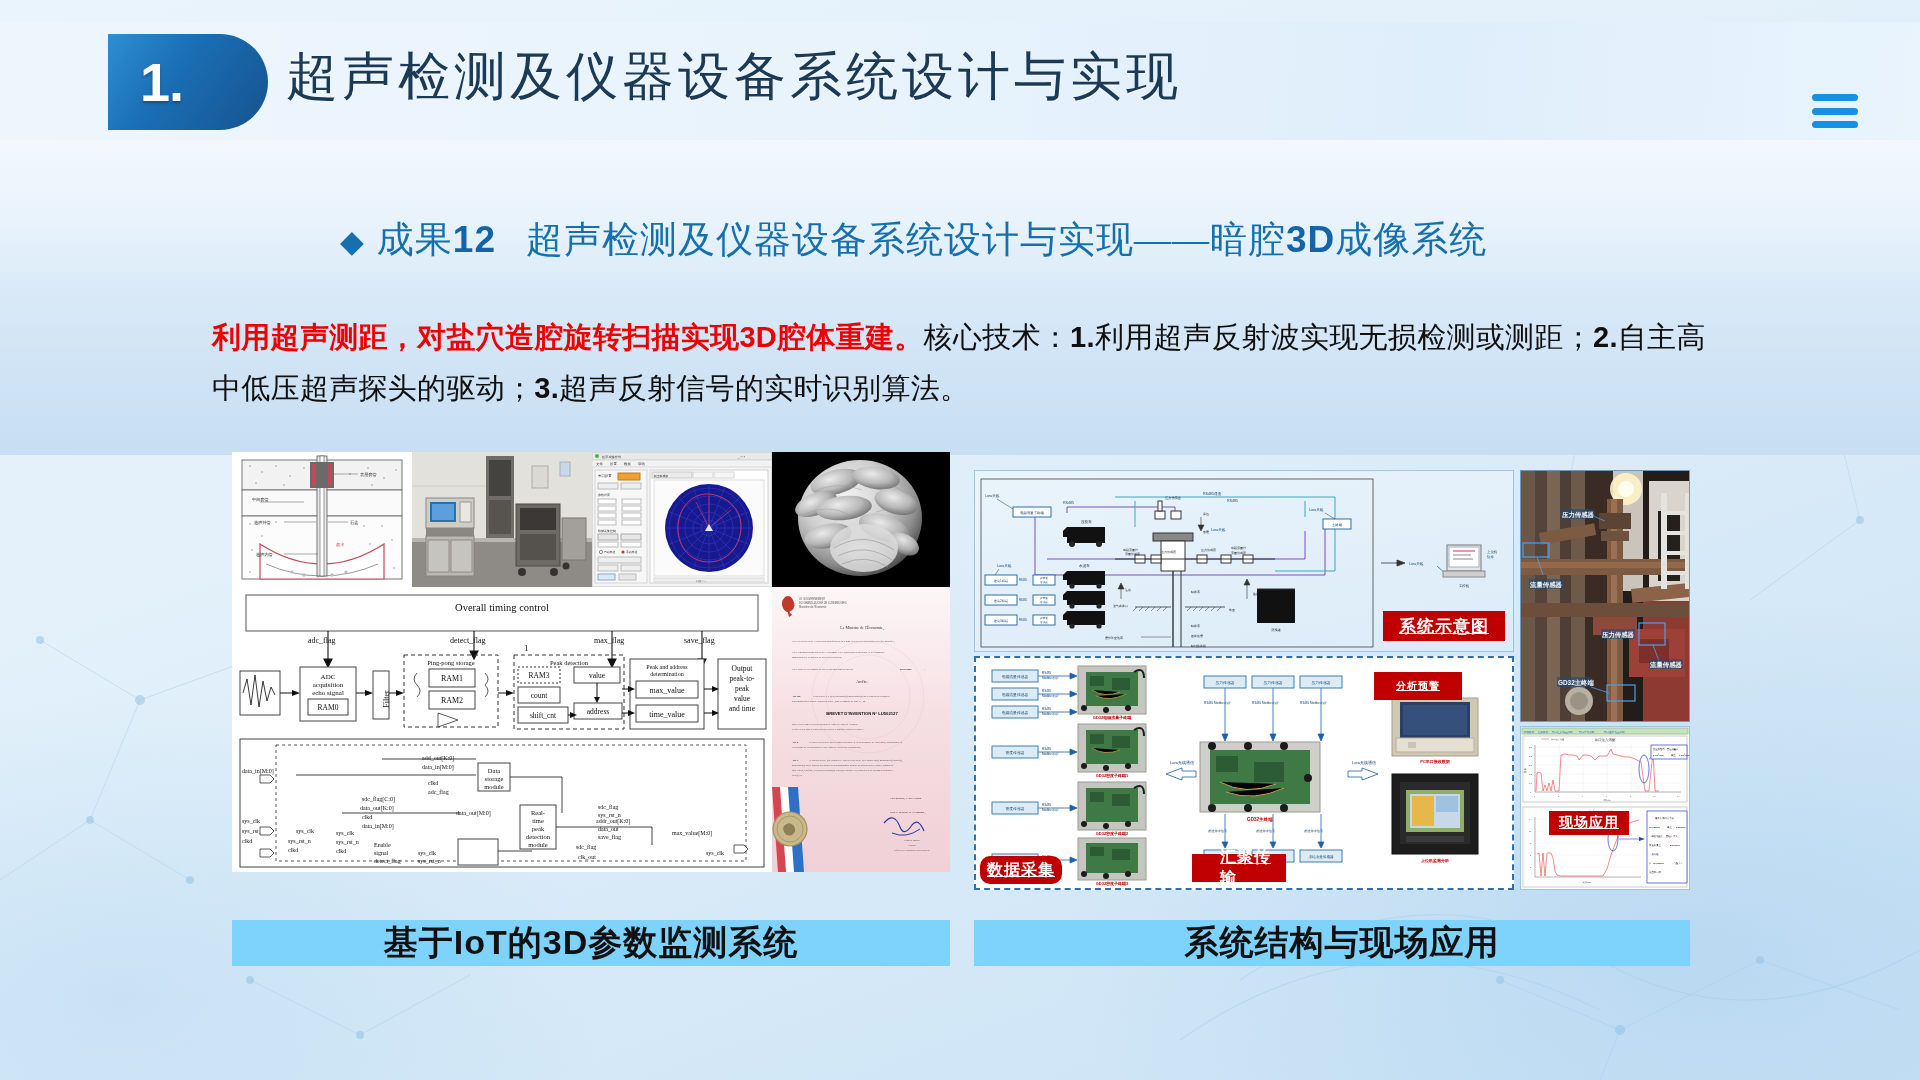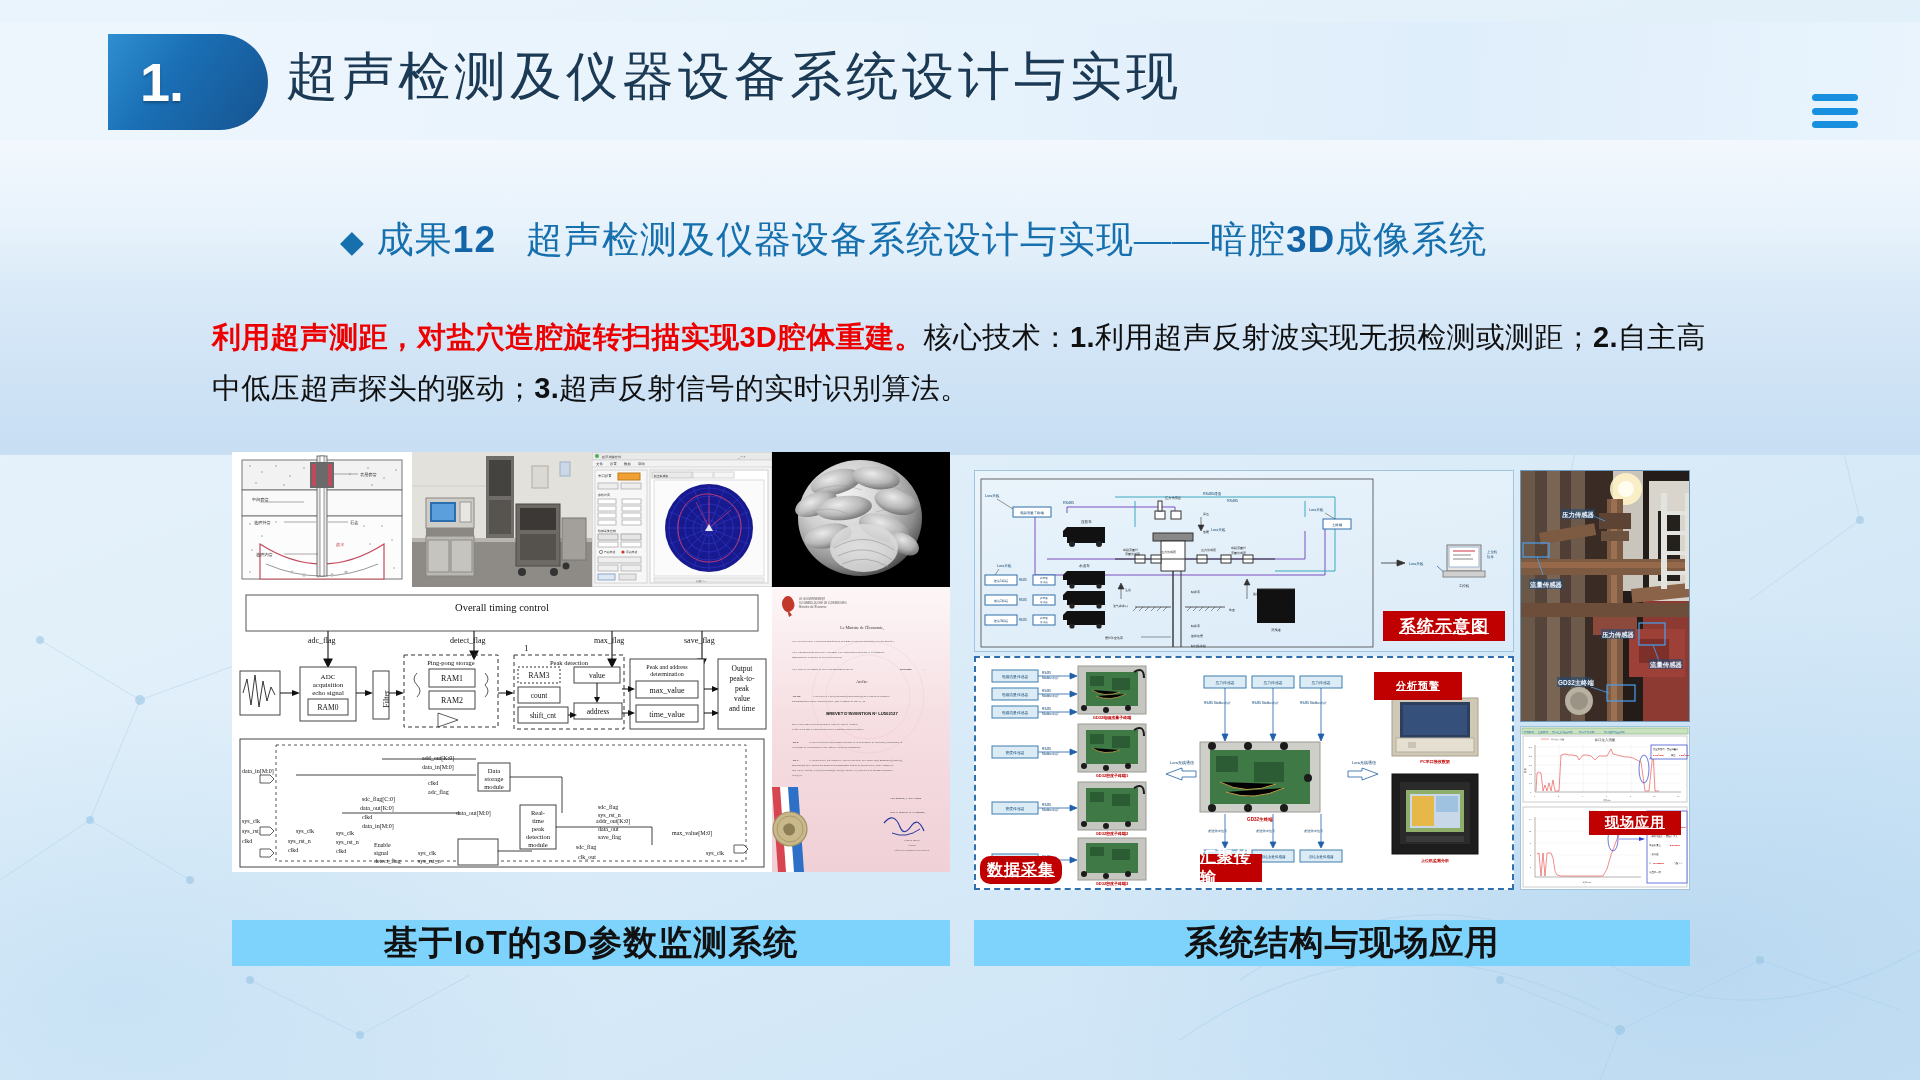--- a/index.html
+++ b/index.html
@@ -1039,21 +1039,21 @@
         <rect x="424" y="124" width="70" height="62" fill="#2a2a2a"></rect>
         <rect x="430" y="132" width="58" height="42" fill="#8fae6a"></rect>
         <rect x="434" y="136" width="50" height="34" fill="#c8d8e8"></rect>
         <rect x="436" y="138" width="22" height="30" fill="#e6b84a"></rect>
         <rect x="460" y="138" width="22" height="16" fill="#9fc2e0"></rect>
         <rect x="430" y="178" width="58" height="6" fill="#3a3a3a"></rect>
         <text x="459" y="204" font-size="4" text-anchor="middle" fill="#c00000" font-weight="bold">上位机监测分析</text>
       </g>
     </svg>
     <div class="red-chip" style="left:4px; top:198px; width:82px; height:28px; font-size:16px;border-radius:10px;">数据采集</div>
-    <div class="red-chip" style="left:224px; top:196px; width:62px; height:28px; font-size:16px;">汇聚传输</div>
+    <div class="red-chip" style="left:216px; top:196px; width:94px; height:28px; font-size:16px;padding-left:28px;">汇聚传输</div>
     <div class="red-chip" style="left:398px; top:14px; width:88px; height:28px; font-size:10px;">分析预警</div>
   </div>
 
   <div class="wellhead">
     <svg width="170" height="252" viewBox="0 0 170 252">
       <rect width="170" height="252" fill="#241c18"></rect>
 
       <g>
         <rect x="0" y="0" width="14" height="252" fill="#6b5748"></rect>
         <rect x="14" y="0" width="12" height="252" fill="#55443a"></rect>
@@ -1228,17 +1228,17 @@
         <text x="128" y="110" fill="#111">，降低明显后，管柱压力又</text>
         <text x="128" y="119" fill="#111">快速恢复至</text>
         <text x="149" y="119" fill="#d00000" font-weight="bold">8.01MPa</text>
         <text x="128" y="128" fill="#111">，最高建</text>
         <text x="128" y="137" fill="#111">压</text>
         <text x="132" y="137" fill="#d00000" font-weight="bold">12.36MPa</text>
         <text x="150" y="137" fill="#111">，与施工工</text>
         <text x="128" y="146" fill="#111">况基本一致。</text>
       </g>
     </svg>
-    <div class="red-chip" style="left:28px; top:84px; width:92px; height:24px; font-size:14px;margin-left:40px;">现场应用</div>
+    <div class="red-chip" style="left:28px; top:84px; width:80px; height:24px; font-size:14px;">现场应用</div>
   </div>
 </div>
 
 <div class="caption caption-right">系统结构与现场应用</div>
 
 </body></html>

